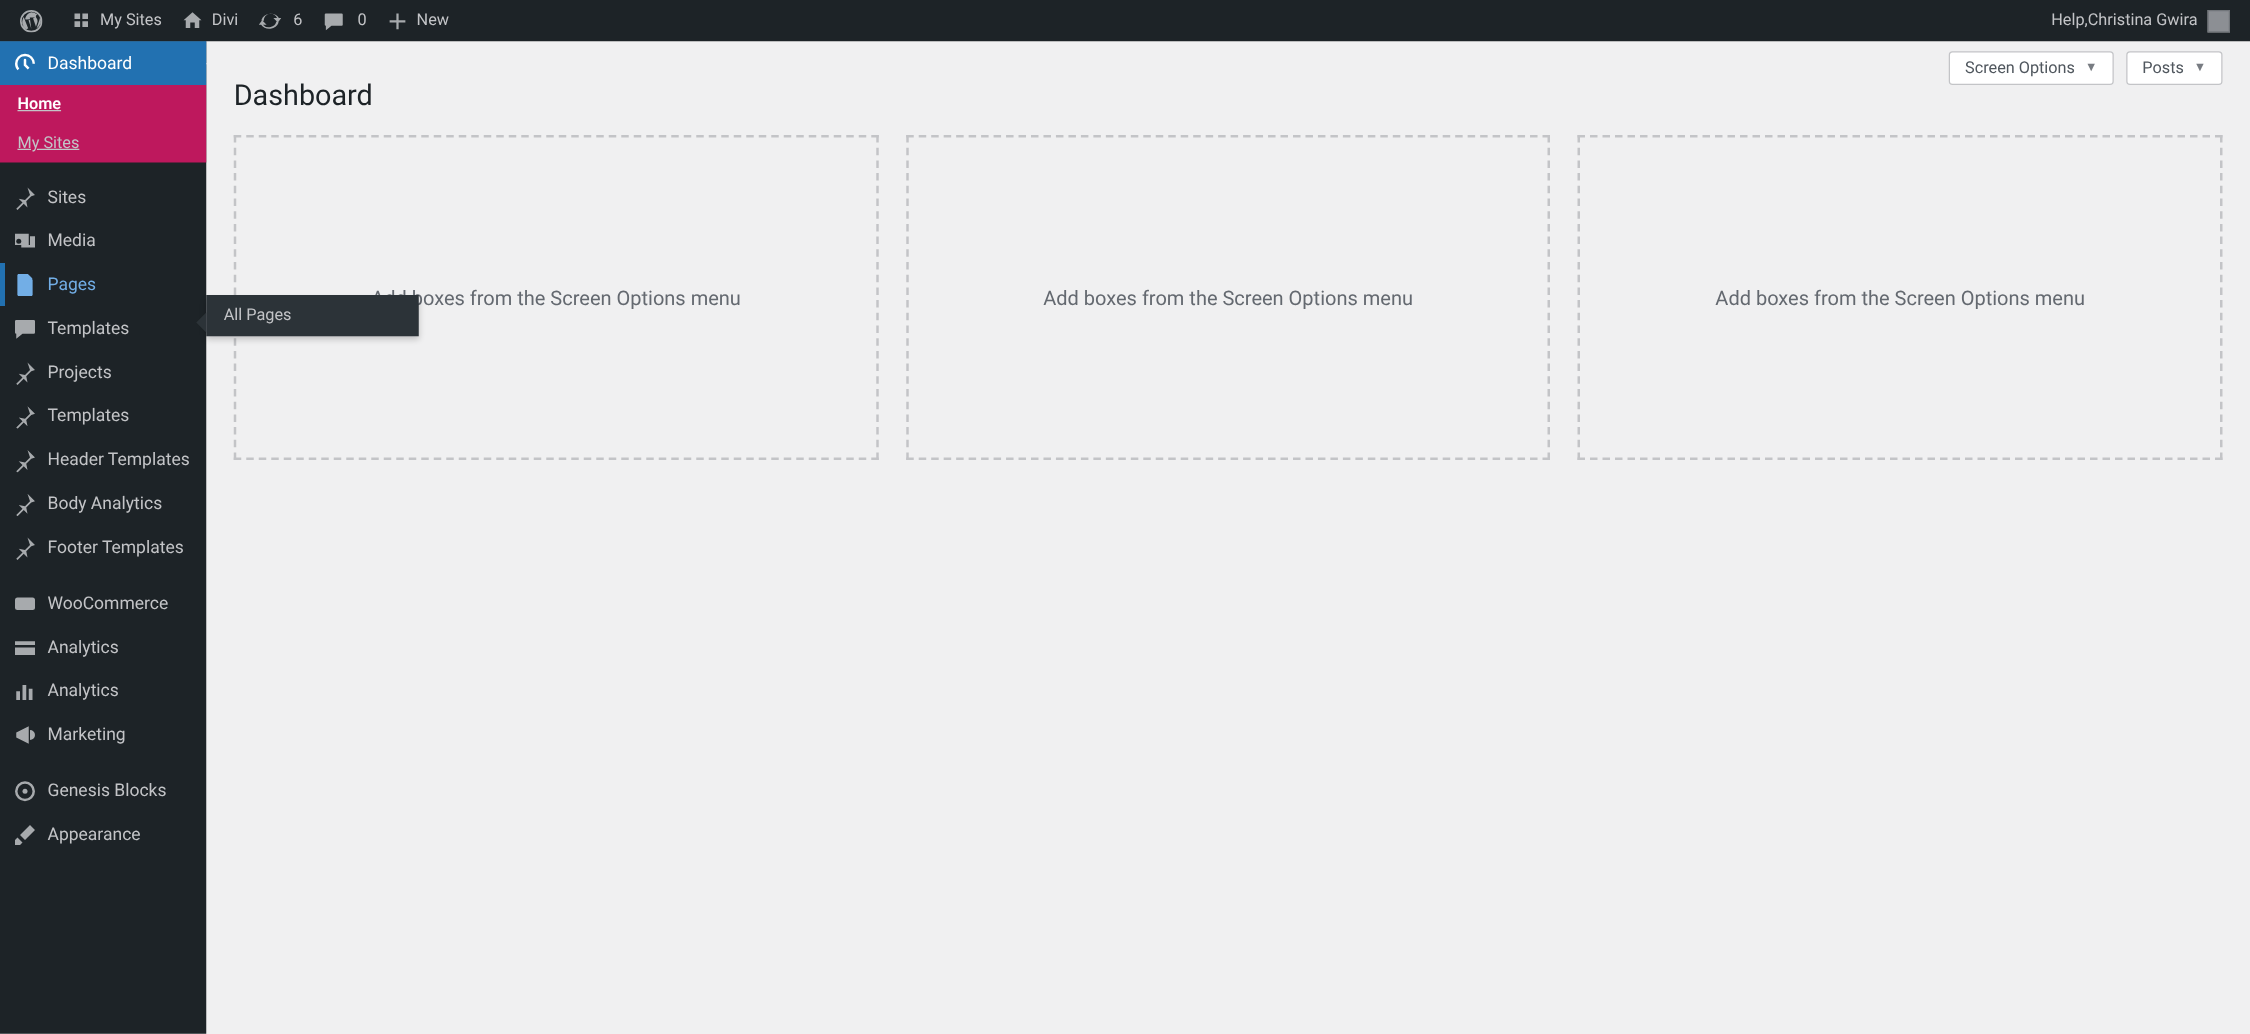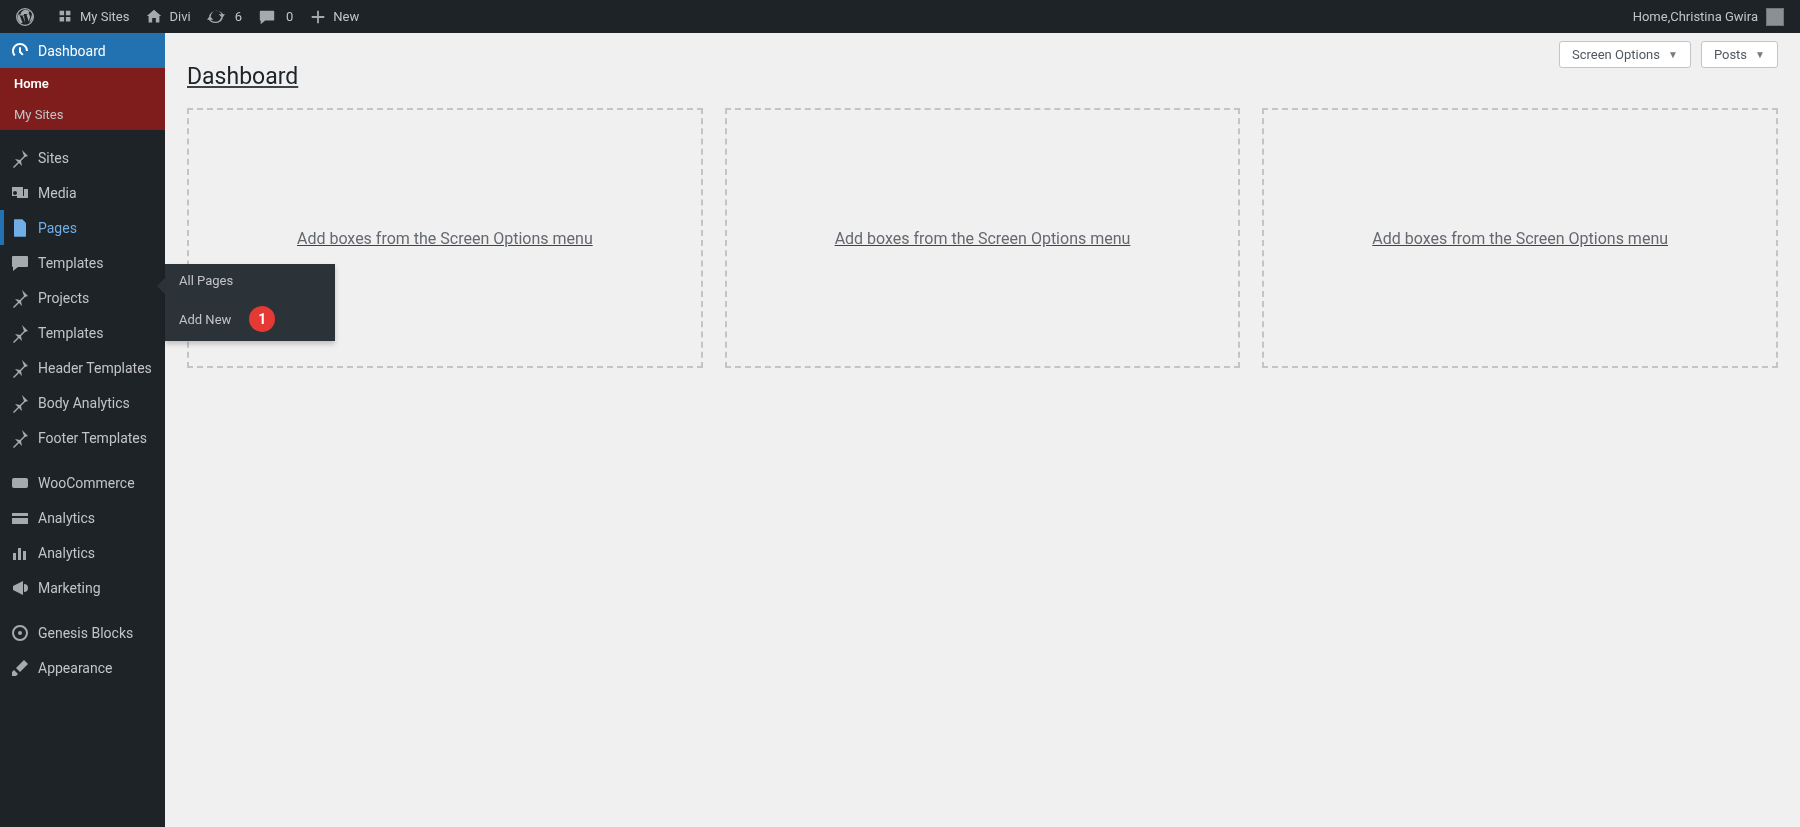--- a/index.html
+++ b/index.html
@@ -80,21 +80,22 @@
   content: "";
   position: absolute;
   right: -8px;
   top: 50%;
   transform: translateY(-50%);
   border-top: 8px solid transparent;
   border-bottom: 8px solid transparent;
   border-right: 8px solid #f0f0f1;
 }
 .submenu {
-  background: #7f1d1d;
+  background: #be185d;
+  text-decoration: underline;
 }
 .submenu .sub {
   display: block;
   padding: 8px 10px 8px 14px;
   color: #c3c4c7;
   font-size: 13px;
   cursor: pointer;
 }
 .submenu .sub.active { color: #fff; font-weight: 600; }
 .menu-sep { height: 10px; }
@@ -102,21 +103,20 @@
 
 .flyout {
   position: absolute;
   left: 165px;
   top: 236px;
   width: 170px;
   background: #2c3338;
   color: #c3c4c7;
   box-shadow: 0 3px 5px rgba(0,0,0,.2);
   z-index: 10;
-  margin-top: 28px;
 }
 .flyout::before {
   content: "";
   position: absolute;
   left: -8px;
   top: 14px;
   border-top: 8px solid transparent;
   border-bottom: 8px solid transparent;
   border-right: 8px solid #2c3338;
 }
@@ -140,21 +140,20 @@
   margin-left: 18px;
 }
 
 .content {
   position: absolute;
   top: 33px;
   left: 165px;
   right: 0;
   bottom: 0;
   padding: 0 22px;
-  text-decoration: underline;
 }
 .screen-controls {
   position: absolute;
   top: 8px;
   right: 22px;
   display: flex;
   gap: 10px;
 }
 .ctrl {
   background: #fff;
@@ -243,21 +242,21 @@
       <span class="icon">
         <svg viewBox="0 0 20 20">
             <path d="M9 3h2v6h6v2h-6v6H9v-6H3V9h6z"></path>
           </svg>
       </span>
       <span>New</span>
     </div>
   </div>
   <div class="right">
     <div class="ab-item">
-      <span>Home, </span>
+      <span>Help, </span>
       <span>Christina Gwira</span>
       <span class="avatar"></span>
     </div>
   </div>
 </div>
 
 <div class="adminmenu">
 
   <div class="menu-item current">
     <span class="micon">
@@ -413,24 +412,20 @@
           <path d="M14 2l4 4-8 8-4-4zM4 12l4 4-2 2H2v-4z"></path>
         </svg>
     </span>
     <span class="mlabel">Appearance</span>
   </div>
 </div>
 
 <div class="flyout">
   <div class="fitem">
     <span>All Pages</span>
-  </div>
-  <div class="fitem">
-    <span>Add New</span>
-    <span class="badge">1</span>
   </div>
 </div>
 
 <div class="content">
   <div class="screen-controls">
     <div class="ctrl">
       <span>Screen Options</span>
       <span class="tri">▼</span>
     </div>
     <div class="ctrl">

